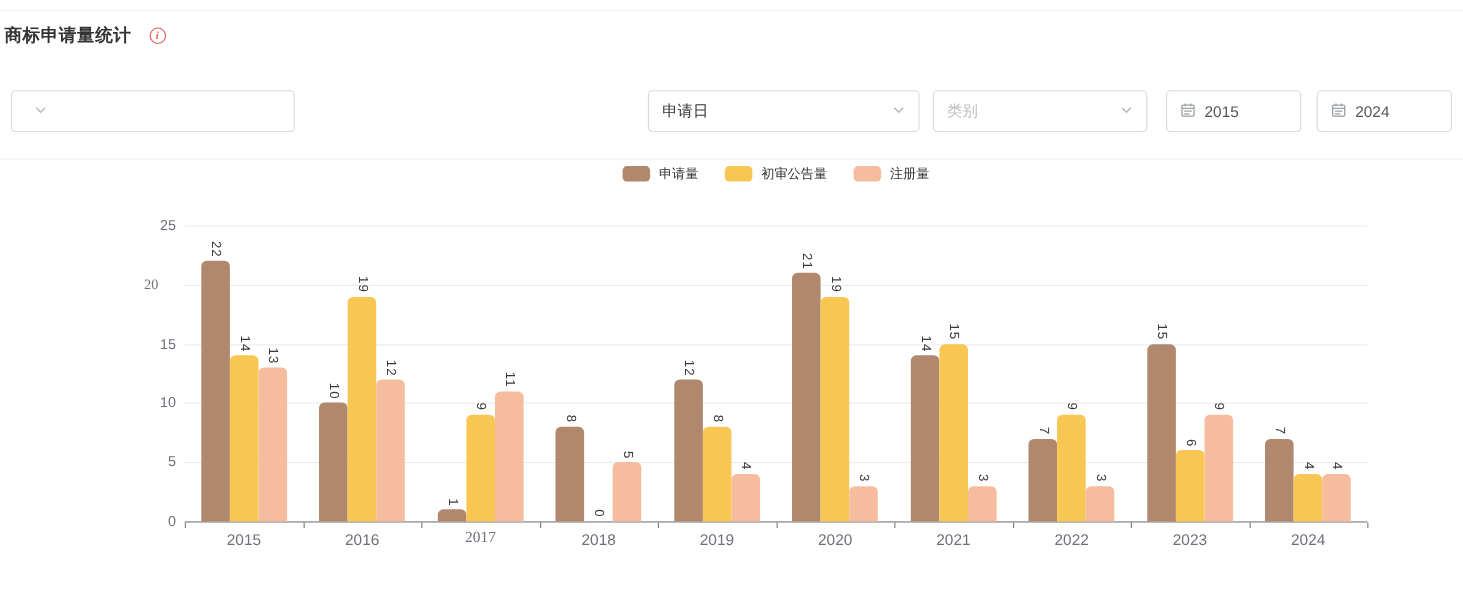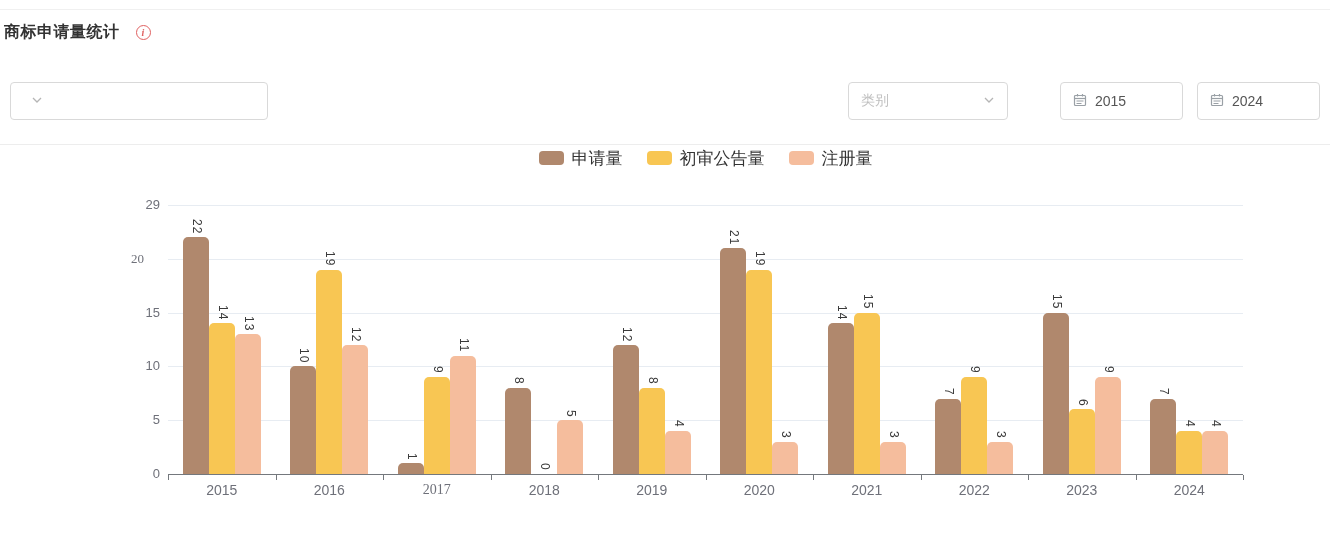--- a/index.html
+++ b/index.html
@@ -22,21 +22,21 @@
   .placeholder { color:#bfbfbf; }
   .chev { flex:0 0 auto; margin-left:8px; }
   .cal { flex:0 0 auto; margin-right:8px; }
   .divider { position:absolute; left:0; top:144px; width:1330px; height:1px; background:#ededed; }
 
   
   .legend { position:absolute; left:168px; top:149px; width:1075px; height:18px;
             display:flex; justify-content:center; align-items:center; gap:24px; }
   .legend-item { display:flex; align-items:center; gap:8px; cursor:default; }
   .legend-swatch { width:25px; height:14px; border-radius:4px; }
-  .legend-label { font-size:17px; color:#333; }
+  .legend-label { font-size:12px; color:#333; }
 
   
   #chart { position:absolute; left:0; top:0; width:1330px; height:554px; }
   .gridline { position:absolute; height:1px; background:#e7ecf2; }
   .axis-line { position:absolute; height:1px; background:#74787d; }
   .axis-tick { position:absolute; width:1px; height:5px; background:#74787d; }
   .ylabel { position:absolute; width:40px; text-align:right; font-size:13px; color:#6e7079; }
   .xlabel { position:absolute; text-align:center; font-size:14px; color:#6e7079; }
   .bar { position:absolute; border-radius:5px 5px 0 0; }
   .bar-value { position:absolute; writing-mode:vertical-rl; font-size:12px; color:#3a3a3a;
@@ -55,22 +55,30 @@
 
   <div class="fbox" style="left:10px; width:258px;">
     <span class="chev">
       <svg width="12" height="12" viewBox="0 0 12 12">
           <polyline points="2,4 6,8 10,4" fill="none" stroke="#b5b5b5" stroke-width="1.3"></polyline>
         </svg>
     </span>
   </div>
 
 
-
-  <div class="fbox" style="left:848px; width:160px;">
+  <div class="fbox" style="left:589px; width:247px;">
+    <span class="grow">申请日</span>
+    <span class="chev">
+      <svg width="12" height="12" viewBox="0 0 12 12">
+          <polyline points="2,4 6,8 10,4" fill="none" stroke="#b5b5b5" stroke-width="1.3"></polyline>
+        </svg>
+    </span>
+  </div>
+
+  <div class="fbox" style="left:848px; width:195px;">
     <span class="grow placeholder">类别</span>
     <span class="chev">
       <svg width="12" height="12" viewBox="0 0 12 12">
           <polyline points="2,4 6,8 10,4" fill="none" stroke="#b5b5b5" stroke-width="1.3"></polyline>
         </svg>
     </span>
   </div>
 
   <div class="fbox" style="left:1060px; width:123px;">
     <span class="cal">
@@ -121,21 +129,21 @@
       <div class="ylabel" style="left: 120px; top: 466px;">0</div>
       <div class="gridline" style="left: 168px; width: 1075px; top: 420.2px;"></div>
       <div class="ylabel" style="left: 120px; top: 412.2px;">5</div>
       <div class="gridline" style="left: 168px; width: 1075px; top: 366.4px;"></div>
       <div class="ylabel" style="left: 120px; top: 358.4px;">10</div>
       <div class="gridline" style="left: 168px; width: 1075px; top: 312.6px;"></div>
       <div class="ylabel" style="left: 120px; top: 304.6px;">15</div>
       <div class="gridline" style="left: 168px; width: 1075px; top: 258.8px;"></div>
       <div class="ylabel" style="left: 104px; top: 250.8px; font-family: Liberation Serif, serif;">20</div>
       <div class="gridline" style="left: 168px; width: 1075px; top: 205px;"></div>
-      <div class="ylabel" style="left: 120px; top: 197px;">29</div>
+      <div class="ylabel" style="left: 120px; top: 197px;">25</div>
       <div class="axis-line" style="left: 168px; width: 1075px; top: 474px;"></div>
       <div class="axis-tick" style="left: 168px; top: 475px;"></div>
       <div class="axis-tick" style="left: 275.5px; top: 475px;"></div>
       <div class="axis-tick" style="left: 383px; top: 475px;"></div>
       <div class="axis-tick" style="left: 490.5px; top: 475px;"></div>
       <div class="axis-tick" style="left: 598px; top: 475px;"></div>
       <div class="axis-tick" style="left: 705.5px; top: 475px;"></div>
       <div class="axis-tick" style="left: 813px; top: 475px;"></div>
       <div class="axis-tick" style="left: 920.5px; top: 475px;"></div>
       <div class="axis-tick" style="left: 1028px; top: 475px;"></div>

